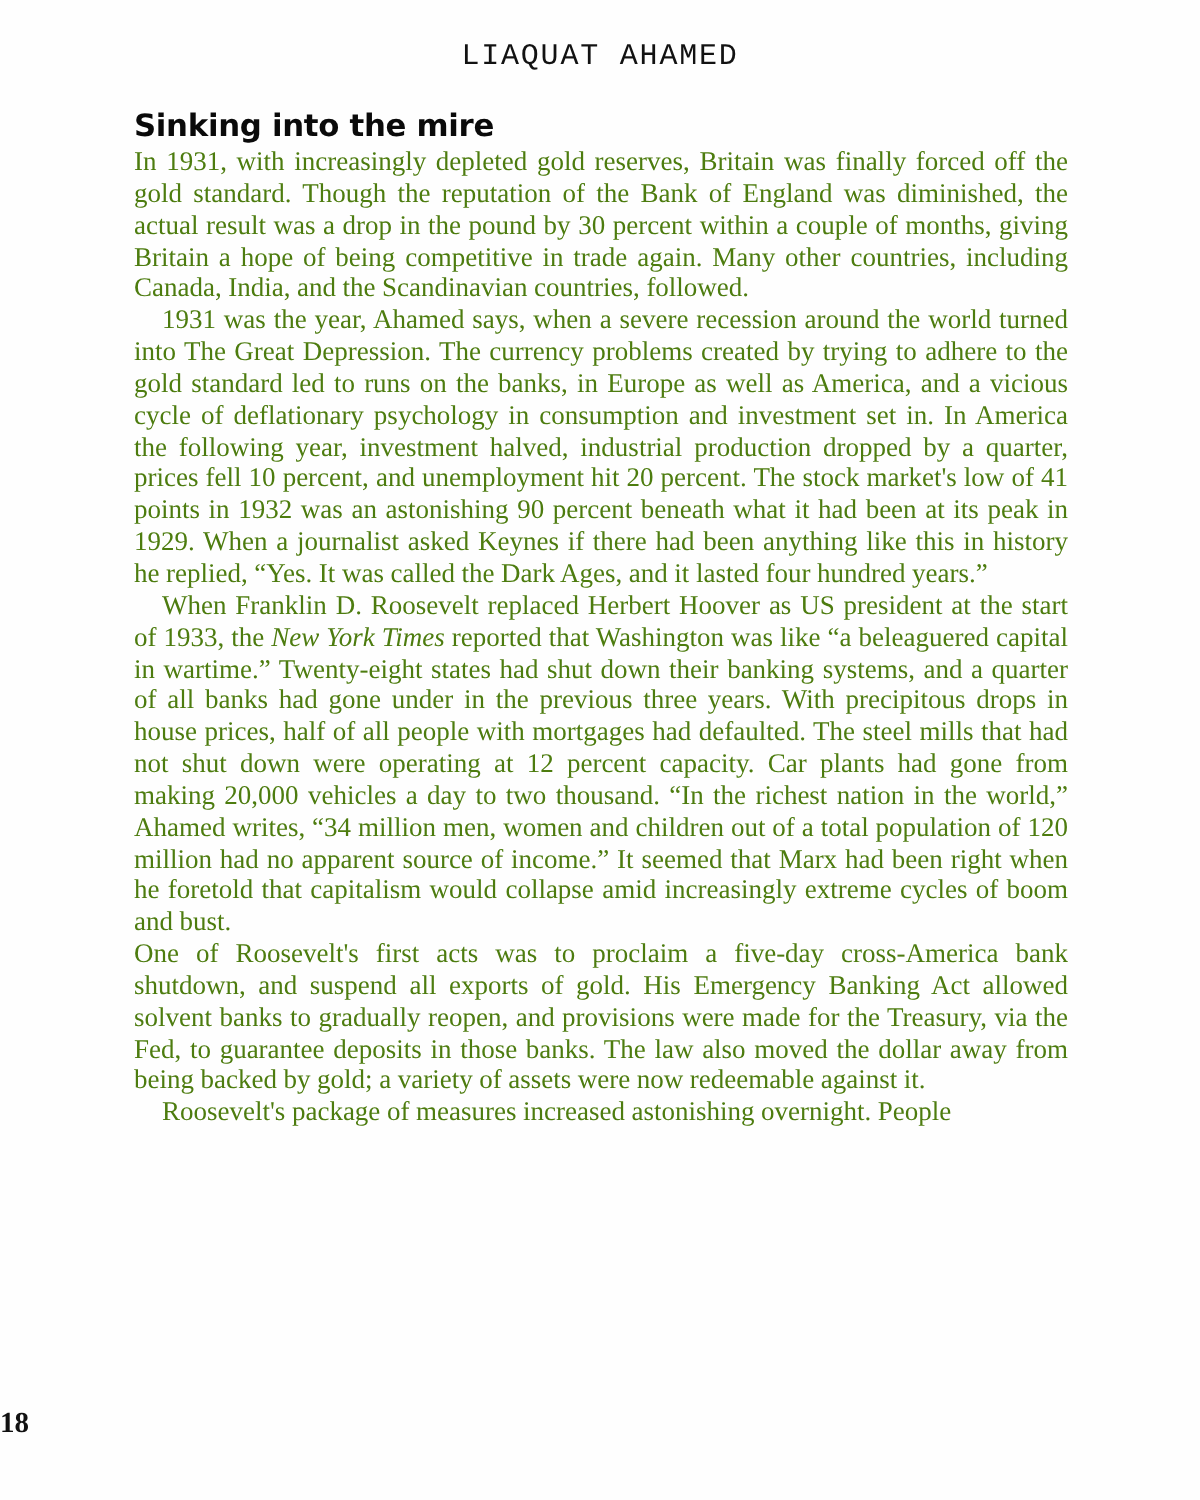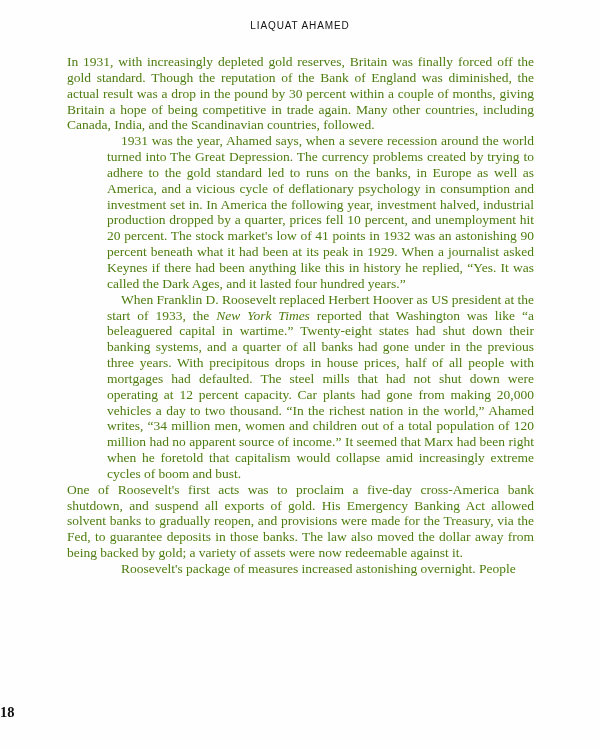--- a/index.html
+++ b/index.html
@@ -24,22 +24,22 @@
     box-sizing: border-box;
   }
 
   
   .running-head {
     position: absolute;
     top: 20px;
     left: 0;
     width: 600px;
     text-align: center;
-    font-family: Liberation Sans, sans-serif;
-    font-size: 10px;
+    font-family: Liberation Mono, monospace;
+    font-size: 15px;
     letter-spacing: 0.9px;
     color: #121212;
     white-space: nowrap;
   }
 
   
   .column {
     position: absolute;
     top: 54px;
     left: 67px;
@@ -69,21 +69,20 @@
     line-height: 15.85px;
     text-align: justify;
     text-justify: inter-word;
     color: #4d7c0f;
     hyphens: manual;
     word-spacing: -0.1px;
   }
 
   p.body-text.indented {
     text-indent: 14px;
-    margin-left: 40px;
   }
 
   p.body-text.last-line-left {
     text-align-last: left;
   }
 
   em {
     font-style: italic;
   }
 
@@ -100,20 +99,21 @@
 </style>
 </head>
 <body>
 
 <div class="page">
 
   <div class="running-head">LIAQUAT AHAMED</div>
 
   <div class="column">
 
+    <h2 class="section-heading">Sinking into the mire</h2>
 
     <p class="body-text">In 1931, with increasingly depleted gold reserves, Britain was finally forced off the gold standard. Though the reputation of the Bank of England was diminished, the actual result was a drop in the pound by 30 percent within a couple of months, giving Britain a hope of being competitive in trade again. Many other countries, including Canada, India, and the Scandinavian countries, followed.</p>
 
     <p class="body-text indented">1931 was the year, Ahamed says, when a severe recession around the world turned into The Great Depression. The currency problems created by trying to adhere to the gold standard led to runs on the banks, in Europe as well as America, and a vicious cycle of deflationary psychology in consumption and investment set in. In America the following year, investment halved, industrial production dropped by a quarter, prices fell 10 percent, and unemployment hit 20 percent. The stock market's low of 41 points in 1932 was an astonishing 90 percent beneath what it had been at its peak in 1929. When a journalist asked Keynes if there had been anything like this in history he replied, “Yes. It was called the Dark Ages, and it lasted four hundred years.”</p>
 
     <p class="body-text indented" id="para-nyt">When Franklin D. Roosevelt replaced Herbert Hoover as US president at the start of 1933, the <em>New York Times</em> reported that Washington was like “a beleaguered capital in wartime.” Twenty-eight states had shut down their banking systems, and a quarter of all banks had gone under in the previous three years. With precipitous drops in house prices, half of all people with mortgages had defaulted. The steel mills that had not shut down were operating at 12 percent capacity. Car plants had gone from making 20,000 vehicles a day to two thousand. “In the richest nation in the world,” Ahamed writes, “34 million men, women and children out of a total population of 120 million had no apparent source of income.” It seemed that Marx had been right when he foretold that capitalism would collapse amid increasingly extreme cycles of boom and bust.</p>
 
 
     <p class="body-text">One of Roosevelt's first acts was to proclaim a five-day cross-America bank shutdown, and suspend all exports of gold. His Emergency Banking Act allowed solvent banks to gradually reopen, and provisions were made for the Treasury, via the Fed, to guarantee deposits in those banks. The law also moved the dollar away from being backed by gold; a variety of assets were now redeemable against it.</p>
 

